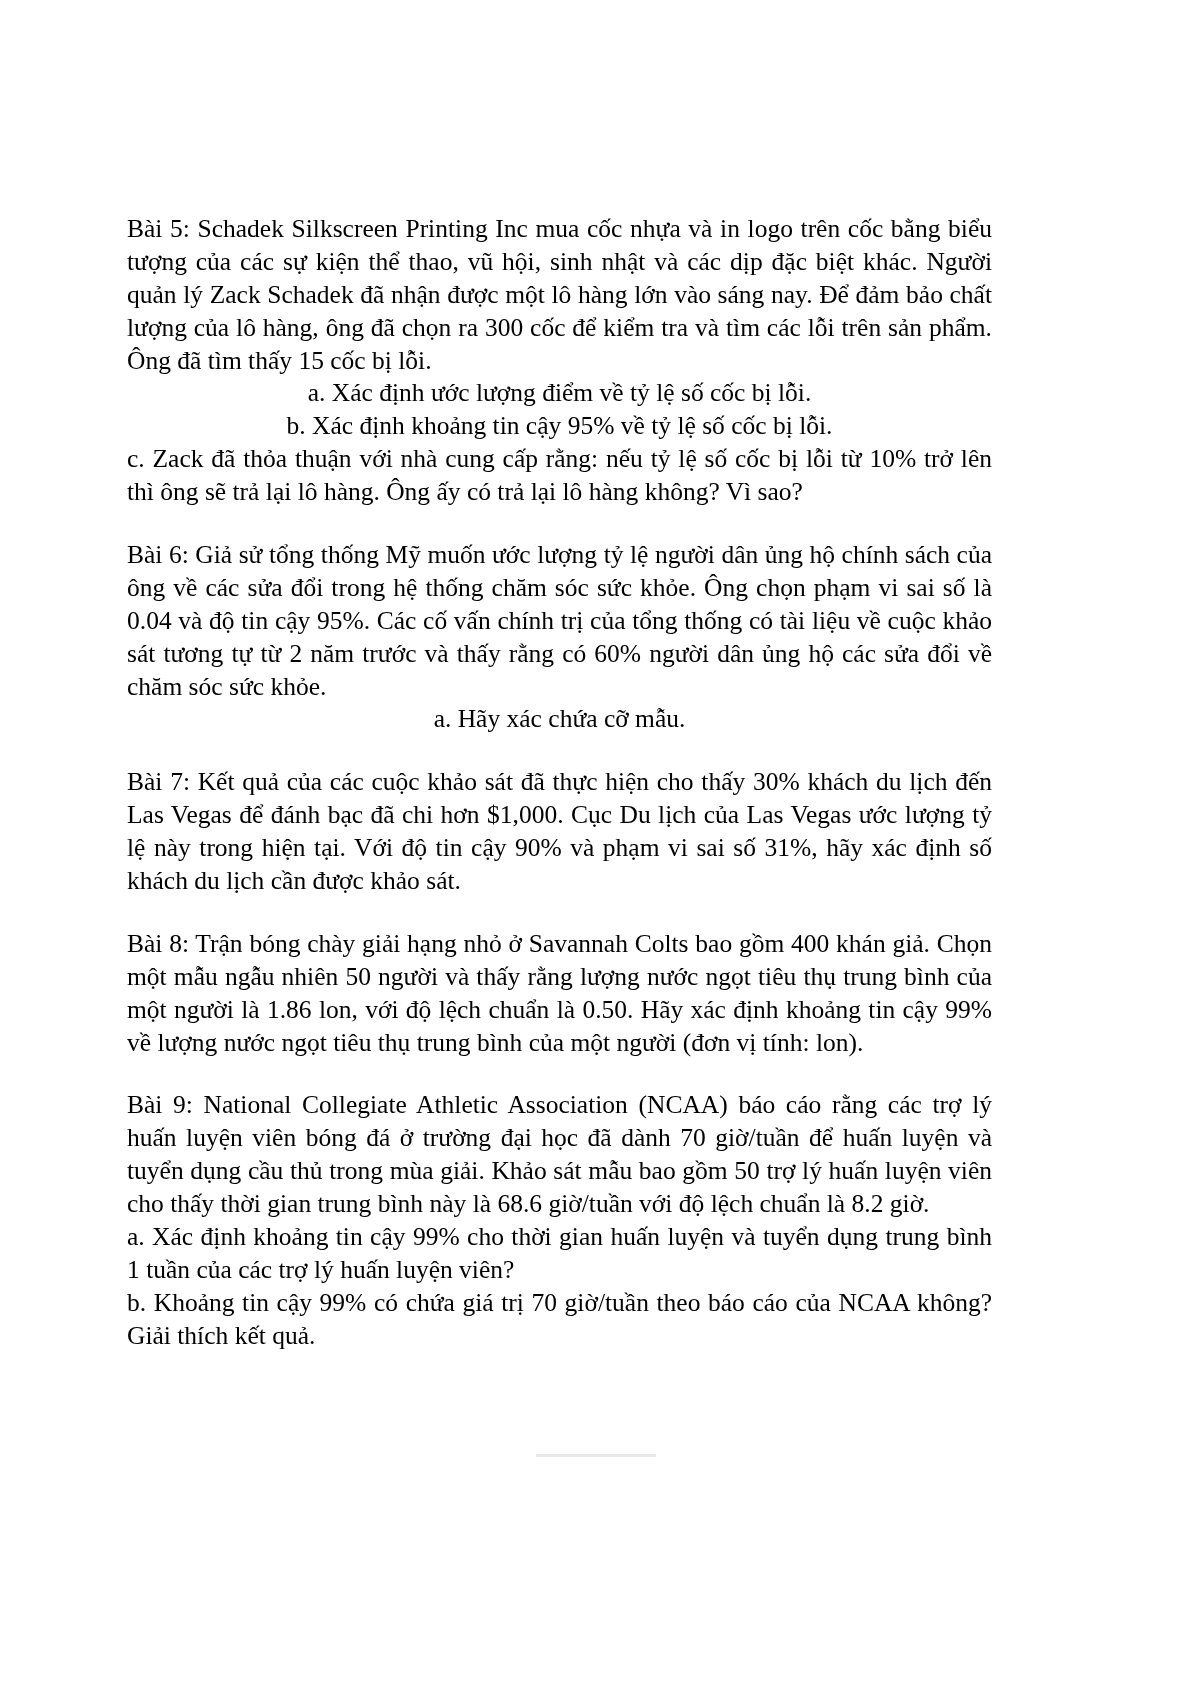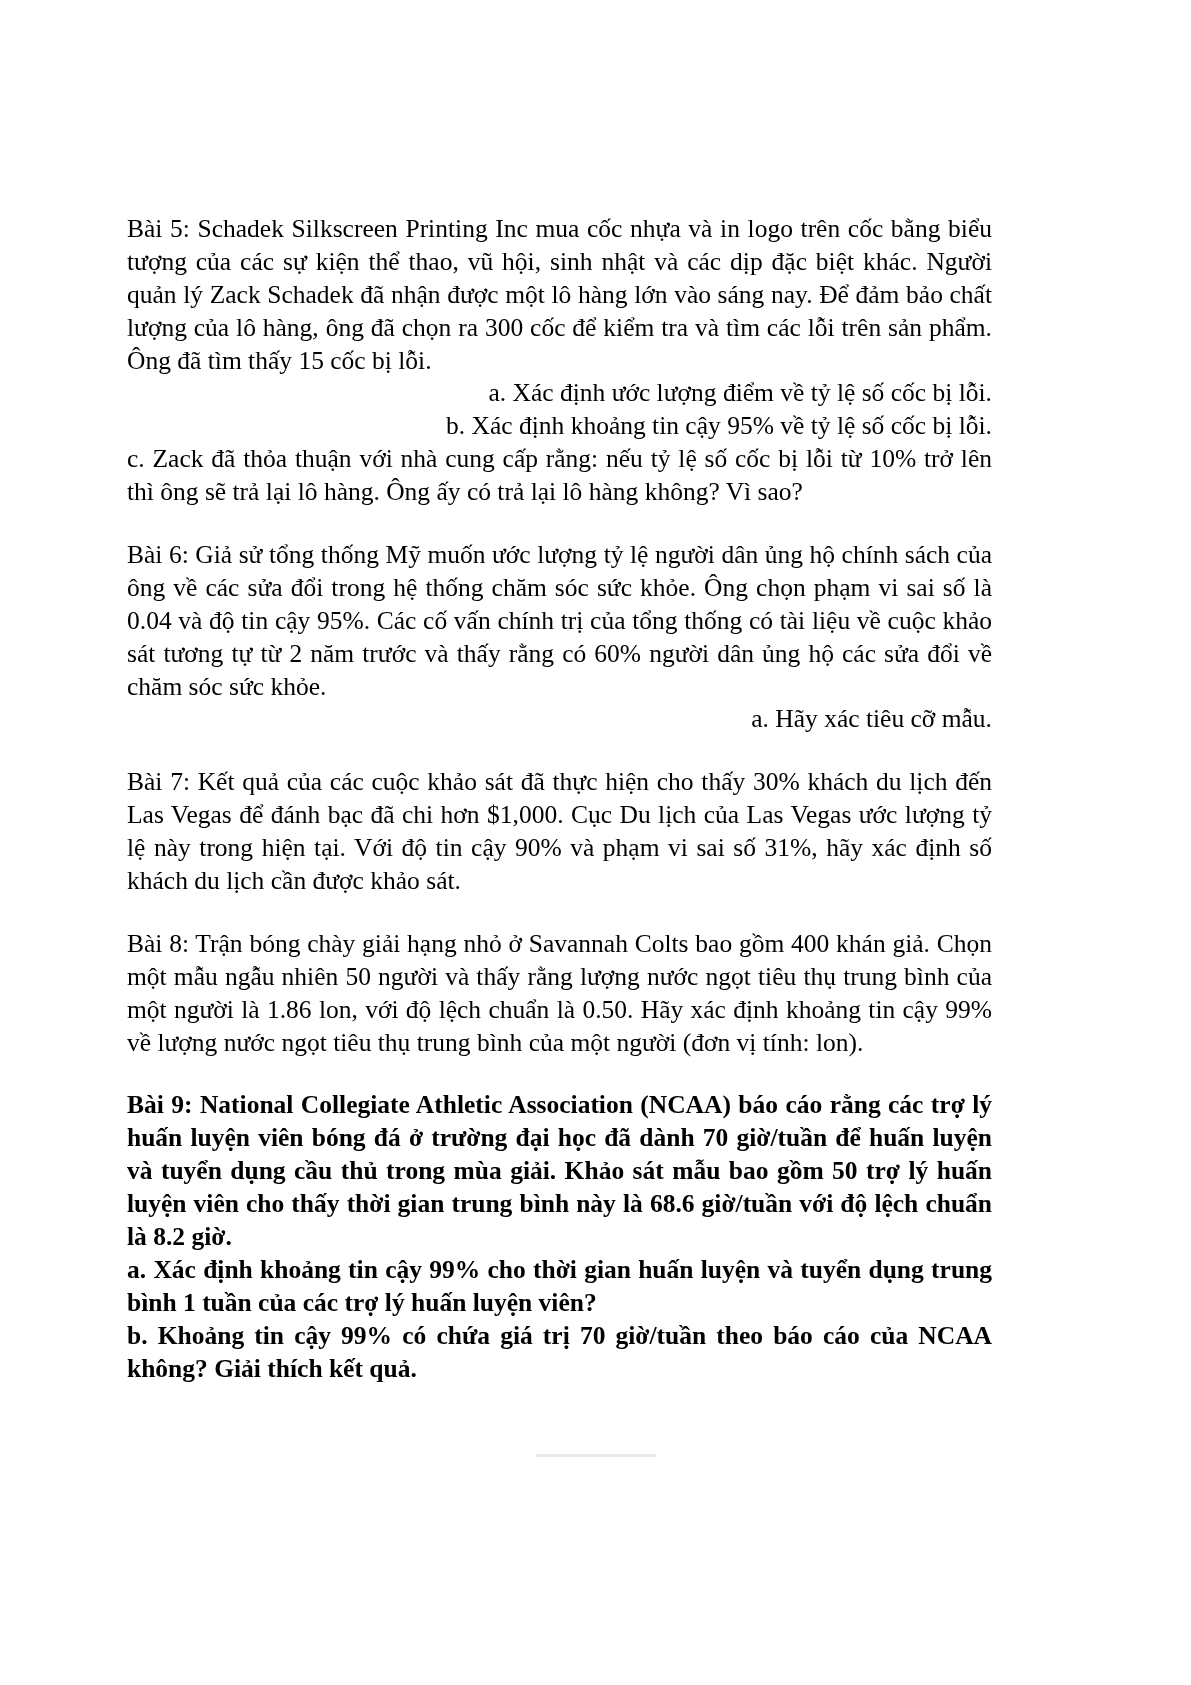--- a/index.html
+++ b/index.html
@@ -27,33 +27,32 @@
     position: absolute;
     left: 127px;
     top: 213px;
     width: 865px;
   }
   .block {
     margin: 0 0 30px 0;
   }
   .block:last-child {
     margin-bottom: 8px;
-    font-weight: bold;
   }
   p {
     margin: 0;
     font-size: 25.5px;
     line-height: 1.29;
     text-align: justify;
     text-justify: inter-word;
     -webkit-hyphens: none;
     hyphens: none;
   }
   p.nojust {
-    text-align: right;
+    text-align: center;
   }
   .para + .para {
     margin-top: 0;
   }
   .footer-mark {
     position: absolute;
     left: 50%;
     transform: translateX(-50%);
     bottom: 10px;
     width: 120px;
@@ -69,21 +68,21 @@
 
     <div class="block">
       <p class="para">Bài 5: Schadek Silkscreen Printing Inc mua cốc nhựa và in logo trên cốc bằng biểu tượng của các sự kiện thể thao, vũ hội, sinh nhật và các dịp đặc biệt khác. Người quản lý Zack Schadek đã nhận được một lô hàng lớn vào sáng nay. Để đảm bảo chất lượng của lô hàng, ông đã chọn ra 300 cốc để kiểm tra và tìm các lỗi trên sản phẩm. Ông đã tìm thấy 15 cốc bị lỗi.</p>
       <p class="para nojust">a. Xác định ước lượng điểm về tỷ lệ số cốc bị lỗi.</p>
       <p class="para nojust">b. Xác định khoảng tin cậy 95% về tỷ lệ số cốc bị lỗi.</p>
       <p class="para">c. Zack đã thỏa thuận với nhà cung cấp rằng: nếu tỷ lệ số cốc bị lỗi từ 10% trở lên thì ông sẽ trả lại lô hàng. Ông ấy có trả lại lô hàng không? Vì sao?</p>
     </div>
 
     <div class="block">
       <p class="para">Bài 6: Giả sử tổng thống Mỹ muốn ước lượng tỷ lệ người dân ủng hộ chính sách của ông về các sửa đổi trong hệ thống chăm sóc sức khỏe. Ông chọn phạm vi sai số là 0.04 và độ tin cậy 95%. Các cố vấn chính trị của tổng thống có tài liệu về cuộc khảo sát tương tự từ 2 năm trước và thấy rằng có 60% người dân ủng hộ các sửa đổi về chăm sóc sức khỏe.</p>
-      <p class="para nojust">a. Hãy xác tiêu cỡ mẫu.</p>
+      <p class="para nojust">a. Hãy xác chứa cỡ mẫu.</p>
     </div>
 
     <div class="block">
       <p class="para">Bài 7: Kết quả của các cuộc khảo sát đã thực hiện cho thấy 30% khách du lịch đến Las Vegas để đánh bạc đã chi hơn $1,000. Cục Du lịch của Las Vegas ước lượng tỷ lệ này trong hiện tại. Với độ tin cậy 90% và phạm vi sai số 31%, hãy xác định số khách du lịch cần được khảo sát.</p>
     </div>
 
     <div class="block">
       <p class="para">Bài 8: Trận bóng chày giải hạng nhỏ ở Savannah Colts bao gồm 400 khán giả. Chọn một mẫu ngẫu nhiên 50 người và thấy rằng lượng nước ngọt tiêu thụ trung bình của một người là 1.86 lon, với độ lệch chuẩn là 0.50. Hãy xác định khoảng tin cậy 99% về lượng nước ngọt tiêu thụ trung bình của một người (đơn vị tính: lon).</p>
     </div>
 

